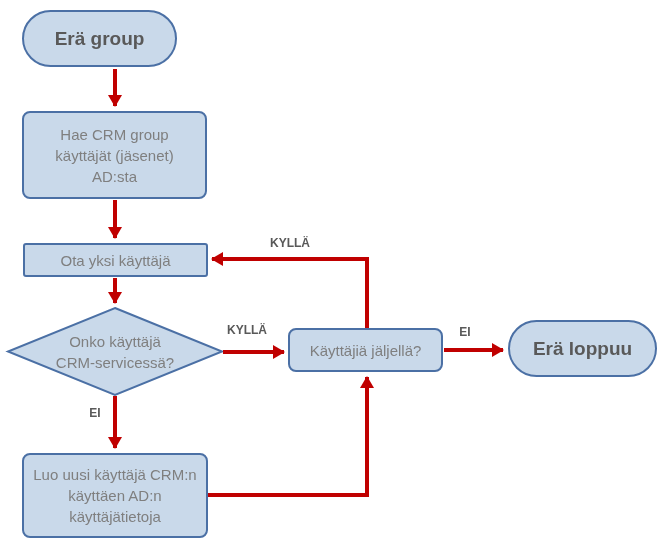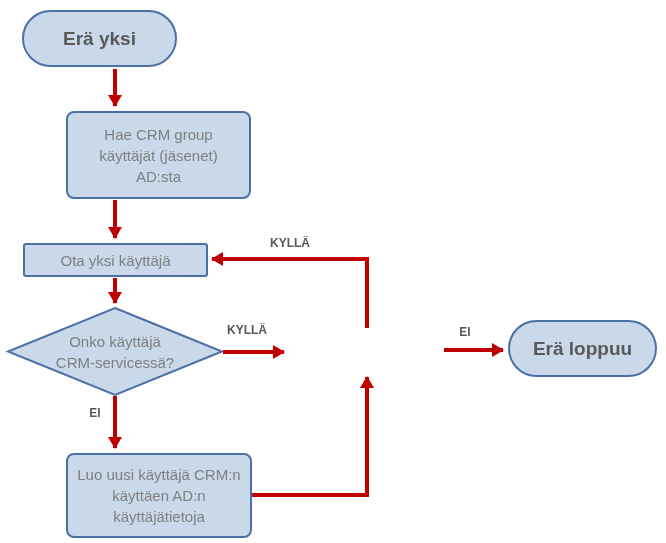--- a/index.html
+++ b/index.html
@@ -40,21 +40,21 @@
     justify-content: center;
     text-align: center;
     background: var(--node-fill, #c9d9ea);
     border: 2px solid var(--node-border, #4b70a5);
     color: var(--text, #7f7f7f);
     font-size: 15px;
     line-height: 21px;
     white-space: pre-line;
     padding: 2px 4px;
   }
-  .node.process { border-radius: 8px; margin-left: 44px; }
+  .node.process { border-radius: 8px; }
   .node.process-sharp { border-radius: 3px; text-align: right; }
   .node.terminator {
     border-radius: 29px;
     font-weight: bold;
     font-size: 19px;
     color: var(--text-bold, #595959);
   }
   .node.decision-label {
     background: transparent;
     border: none;
@@ -93,31 +93,32 @@
 
     <path class="wire" d="M115 396 V 448" marker-end="url(#ah)"></path>
 
     <path class="wire" d="M444 350 H 503" marker-end="url(#ah)"></path>
 
     <path class="wire" d="M367 328 V 259 H 212" marker-end="url(#ah)"></path>
 
     <path class="wire" d="M208 495 H 367 V 377" marker-end="url(#ah)"></path>
   </svg>
 
-  <div class="node terminator" style="left:22px; top:10px; width:155px; height:57px;">Erä yksi</div>
+  <div class="node terminator" style="left:22px; top:10px; width:155px; height:57px;">Erä group</div>
 
   <div class="node process" style="left:22px; top:111px; width:185px; height:88px;">Hae CRM group
 käyttäjät (jäsenet)
 AD:sta</div>
 
   <div class="node process-sharp" style="left:23px; top:243px; width:185px; height:34px;">Ota yksi käyttäjä</div>
 
   <div class="node decision-label" style="left:8px; top:308px; width:214px; height:87px;">Onko käyttäjä
 CRM-servicessä?</div>
 
+  <div class="node process" style="left:288px; top:328px; width:155px; height:44px;">Käyttäjiä jäljellä?</div>
 
   <div class="node process" style="left:22px; top:453px; width:186px; height:85px;">Luo uusi käyttäjä CRM:n
 käyttäen AD:n
 käyttäjätietoja</div>
 
   <div class="node terminator" style="left:508px; top:320px; width:149px; height:57px;">Erä loppuu</div>
 
   <div class="edge-label" style="left:254px; top:236px; width:72px;">KYLLÄ</div>
 
   <div class="edge-label" style="left:211px; top:323px; width:72px;">KYLLÄ</div>

